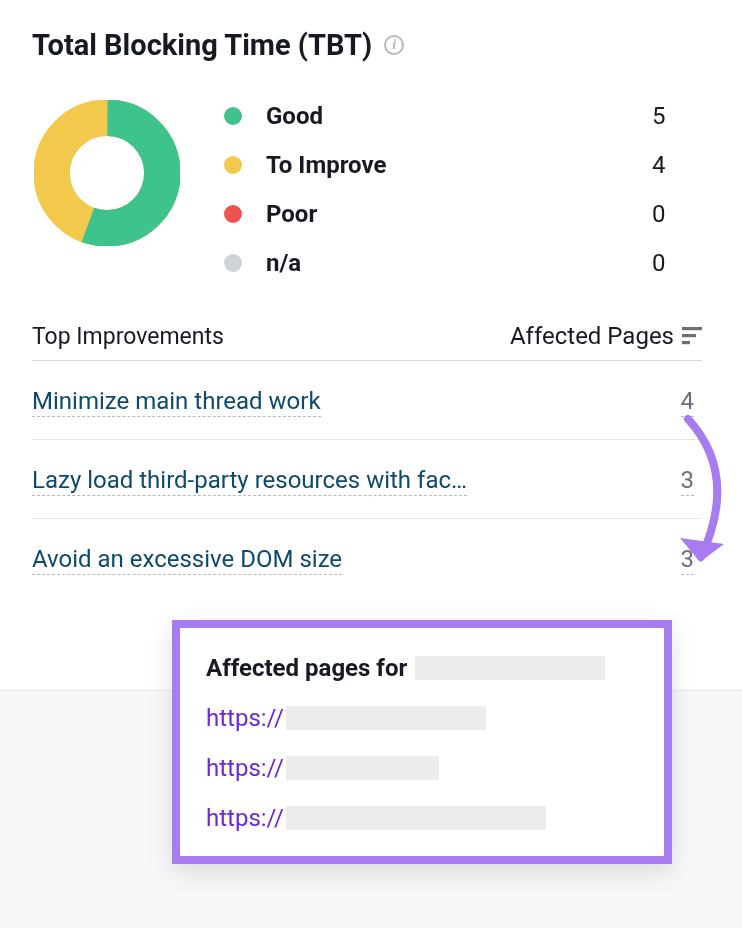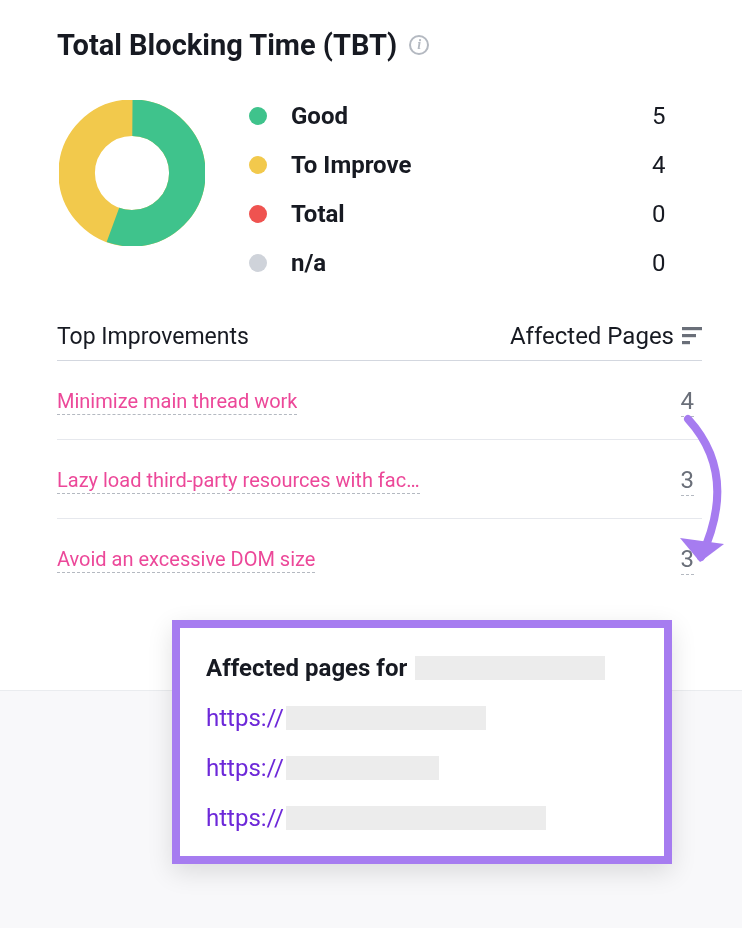--- a/index.html
+++ b/index.html
@@ -10,21 +10,21 @@
     body {
       font-family: -apple-system, BlinkMacSystemFont, 'Segoe UI', Roboto, Helvetica, Arial, sans-serif;
       background: #fff;
       width: 742px;
       height: 928px;
       position: relative;
       font-size: 24px;
       color: #171a22;
     }
     .container {
-      padding: 28px 40px 0 57px;
+      padding: 28px 40px 0 32px;
     }
     .header {
       display: flex;
       align-items: center;
       gap: 12px;
       margin-bottom: 38px;
     }
     .header-title {
       font-size: 29px;
       font-weight: 700;
@@ -110,22 +110,22 @@
       display: flex;
       justify-content: space-between;
       align-items: center;
       padding: 26px 0 22px 0;
       border-bottom: 1.5px solid #e6e8ed;
     }
     .row:last-of-type {
       border-bottom: none;
     }
     .row-label {
-      color: #ec4899;
-      font-size: 20px;
+      color: #0c4a6e;
+      font-size: 24px;
       border-bottom: 1.5px dashed #b4b9c1;
       padding-bottom: 1px;
       cursor: pointer;
       white-space: nowrap;
       overflow: hidden;
       text-overflow: ellipsis;
       max-width: 520px;
     }
     .row-value {
       color: #6a6f79;
@@ -211,21 +211,21 @@
         <span class="legend-label">Good</span>
         <span class="legend-value">5</span>
       </div>
       <div class="legend-row">
         <span class="legend-dot" style="background:#f2c94c"></span>
         <span class="legend-label">To Improve</span>
         <span class="legend-value">4</span>
       </div>
       <div class="legend-row">
         <span class="legend-dot" style="background:#ef5350"></span>
-        <span class="legend-label">Total</span>
+        <span class="legend-label">Poor</span>
         <span class="legend-value">0</span>
       </div>
       <div class="legend-row">
         <span class="legend-dot" style="background:#cfd3da"></span>
         <span class="legend-label">n/a</span>
         <span class="legend-value">0</span>
       </div>
     </div>
   </div>
 

